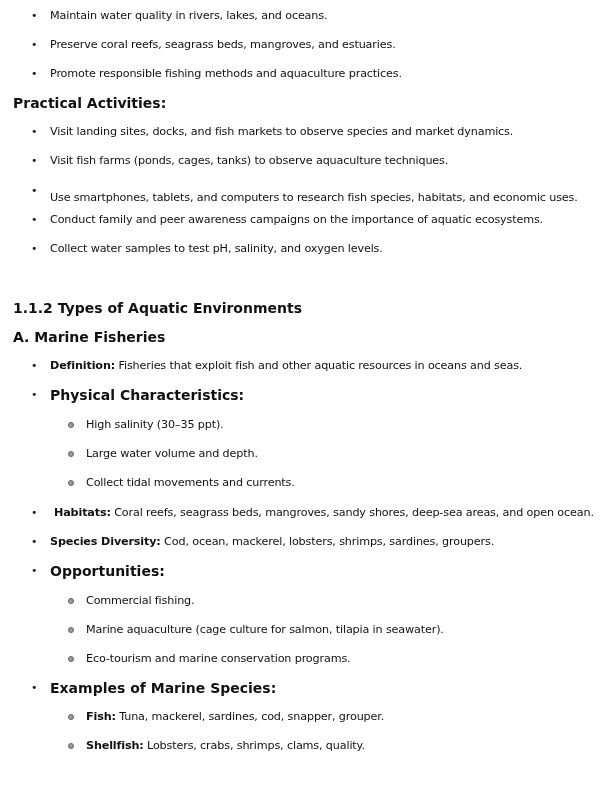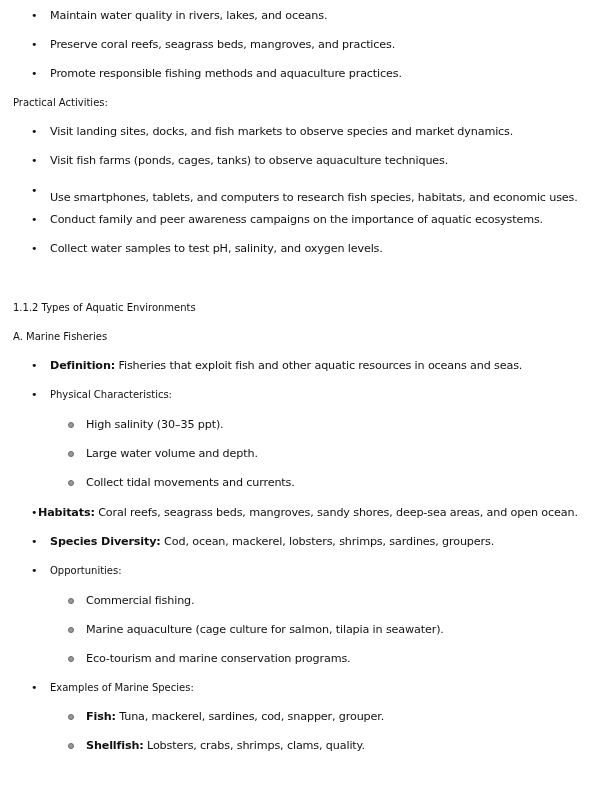--- a/index.html
+++ b/index.html
@@ -8,31 +8,31 @@
     font-family: "DejaVu Sans", sans-serif; color: #111111;
     font-size: 11px;
   }
   .line { position: absolute; white-space: nowrap; line-height: 14px; }
   .bullet { position: absolute; font-size: 11px; line-height: 14px; }
   .disc::before { content: "•"; }
   .circ {
     width: 6px; height: 6px; border-radius: 50%;
     background: #9a9a9a; border: 1px solid #666; box-sizing: border-box;
   }
-  .heading { font-weight: normal; font-size: 10px; }
+  .heading { font-weight: bold; font-size: 14px; }
   .txt { font-size: 11.2px; letter-spacing: -0.15px; }
 </style>
 </head>
 <body>
 
 <span class="bullet disc" style="left:31px; top:9px;"></span>
 <span class="line txt" style="left:50px; top:9px;">Maintain water quality in rivers, lakes, and oceans.</span>
 
 <span class="bullet disc" style="left:31px; top:38px;"></span>
-<span class="line txt" style="left:50px; top:38px;">Preserve coral reefs, seagrass beds, mangroves, and practices.</span>
+<span class="line txt" style="left:50px; top:38px;">Preserve coral reefs, seagrass beds, mangroves, and estuaries.</span>
 
 <span class="bullet disc" style="left:31px; top:67px;"></span>
 <span class="line txt" style="left:50px; top:67px;">Promote responsible fishing methods and aquaculture practices.</span>
 
 <span class="line heading" style="left:13px; top:96px;">Practical Activities:</span>
 
 <span class="bullet disc" style="left:31px; top:125px;"></span>
 <span class="line txt" style="left:50px; top:125px;">Visit landing sites, docks, and fish markets to observe species and market dynamics.</span>
 
 <span class="bullet disc" style="left:31px; top:154px;"></span>
@@ -59,21 +59,21 @@
 <span class="bullet circ" style="left:68px; top:422px;"></span>
 <span class="line txt" style="left:86px; top:418px;">High salinity (30–35 ppt).</span>
 
 <span class="bullet circ" style="left:68px; top:451px;"></span>
 <span class="line txt" style="left:86px; top:447px;">Large water volume and depth.</span>
 
 <span class="bullet circ" style="left:68px; top:480px;"></span>
 <span class="line txt" style="left:86px; top:476px;">Collect tidal movements and currents.</span>
 
 <span class="bullet disc" style="left:31px; top:506px;"></span>
-<span class="line txt" style="left:38px; top:506px;text-align:right;"><b>Habitats:</b><span> Coral reefs, seagrass beds, mangroves, sandy shores, deep-sea areas, and open ocean.</span></span>
+<span class="line txt" style="left:54px; top:506px;text-align:right;"><b>Habitats:</b><span> Coral reefs, seagrass beds, mangroves, sandy shores, deep-sea areas, and open ocean.</span></span>
 
 <span class="bullet disc" style="left:31px; top:535px;"></span>
 <span class="line txt" style="left:50px; top:535px;"><b>Species Diversity:</b><span> Cod, ocean, mackerel, lobsters, shrimps, sardines, groupers.</span></span>
 
 <span class="bullet disc" style="left:31px; top:564px;"></span>
 <span class="line heading" style="left:50px; top:564px;">Opportunities:</span>
 
 <span class="bullet circ" style="left:68px; top:598px;"></span>
 <span class="line txt" style="left:86px; top:594px;">Commercial fishing.</span>
 

